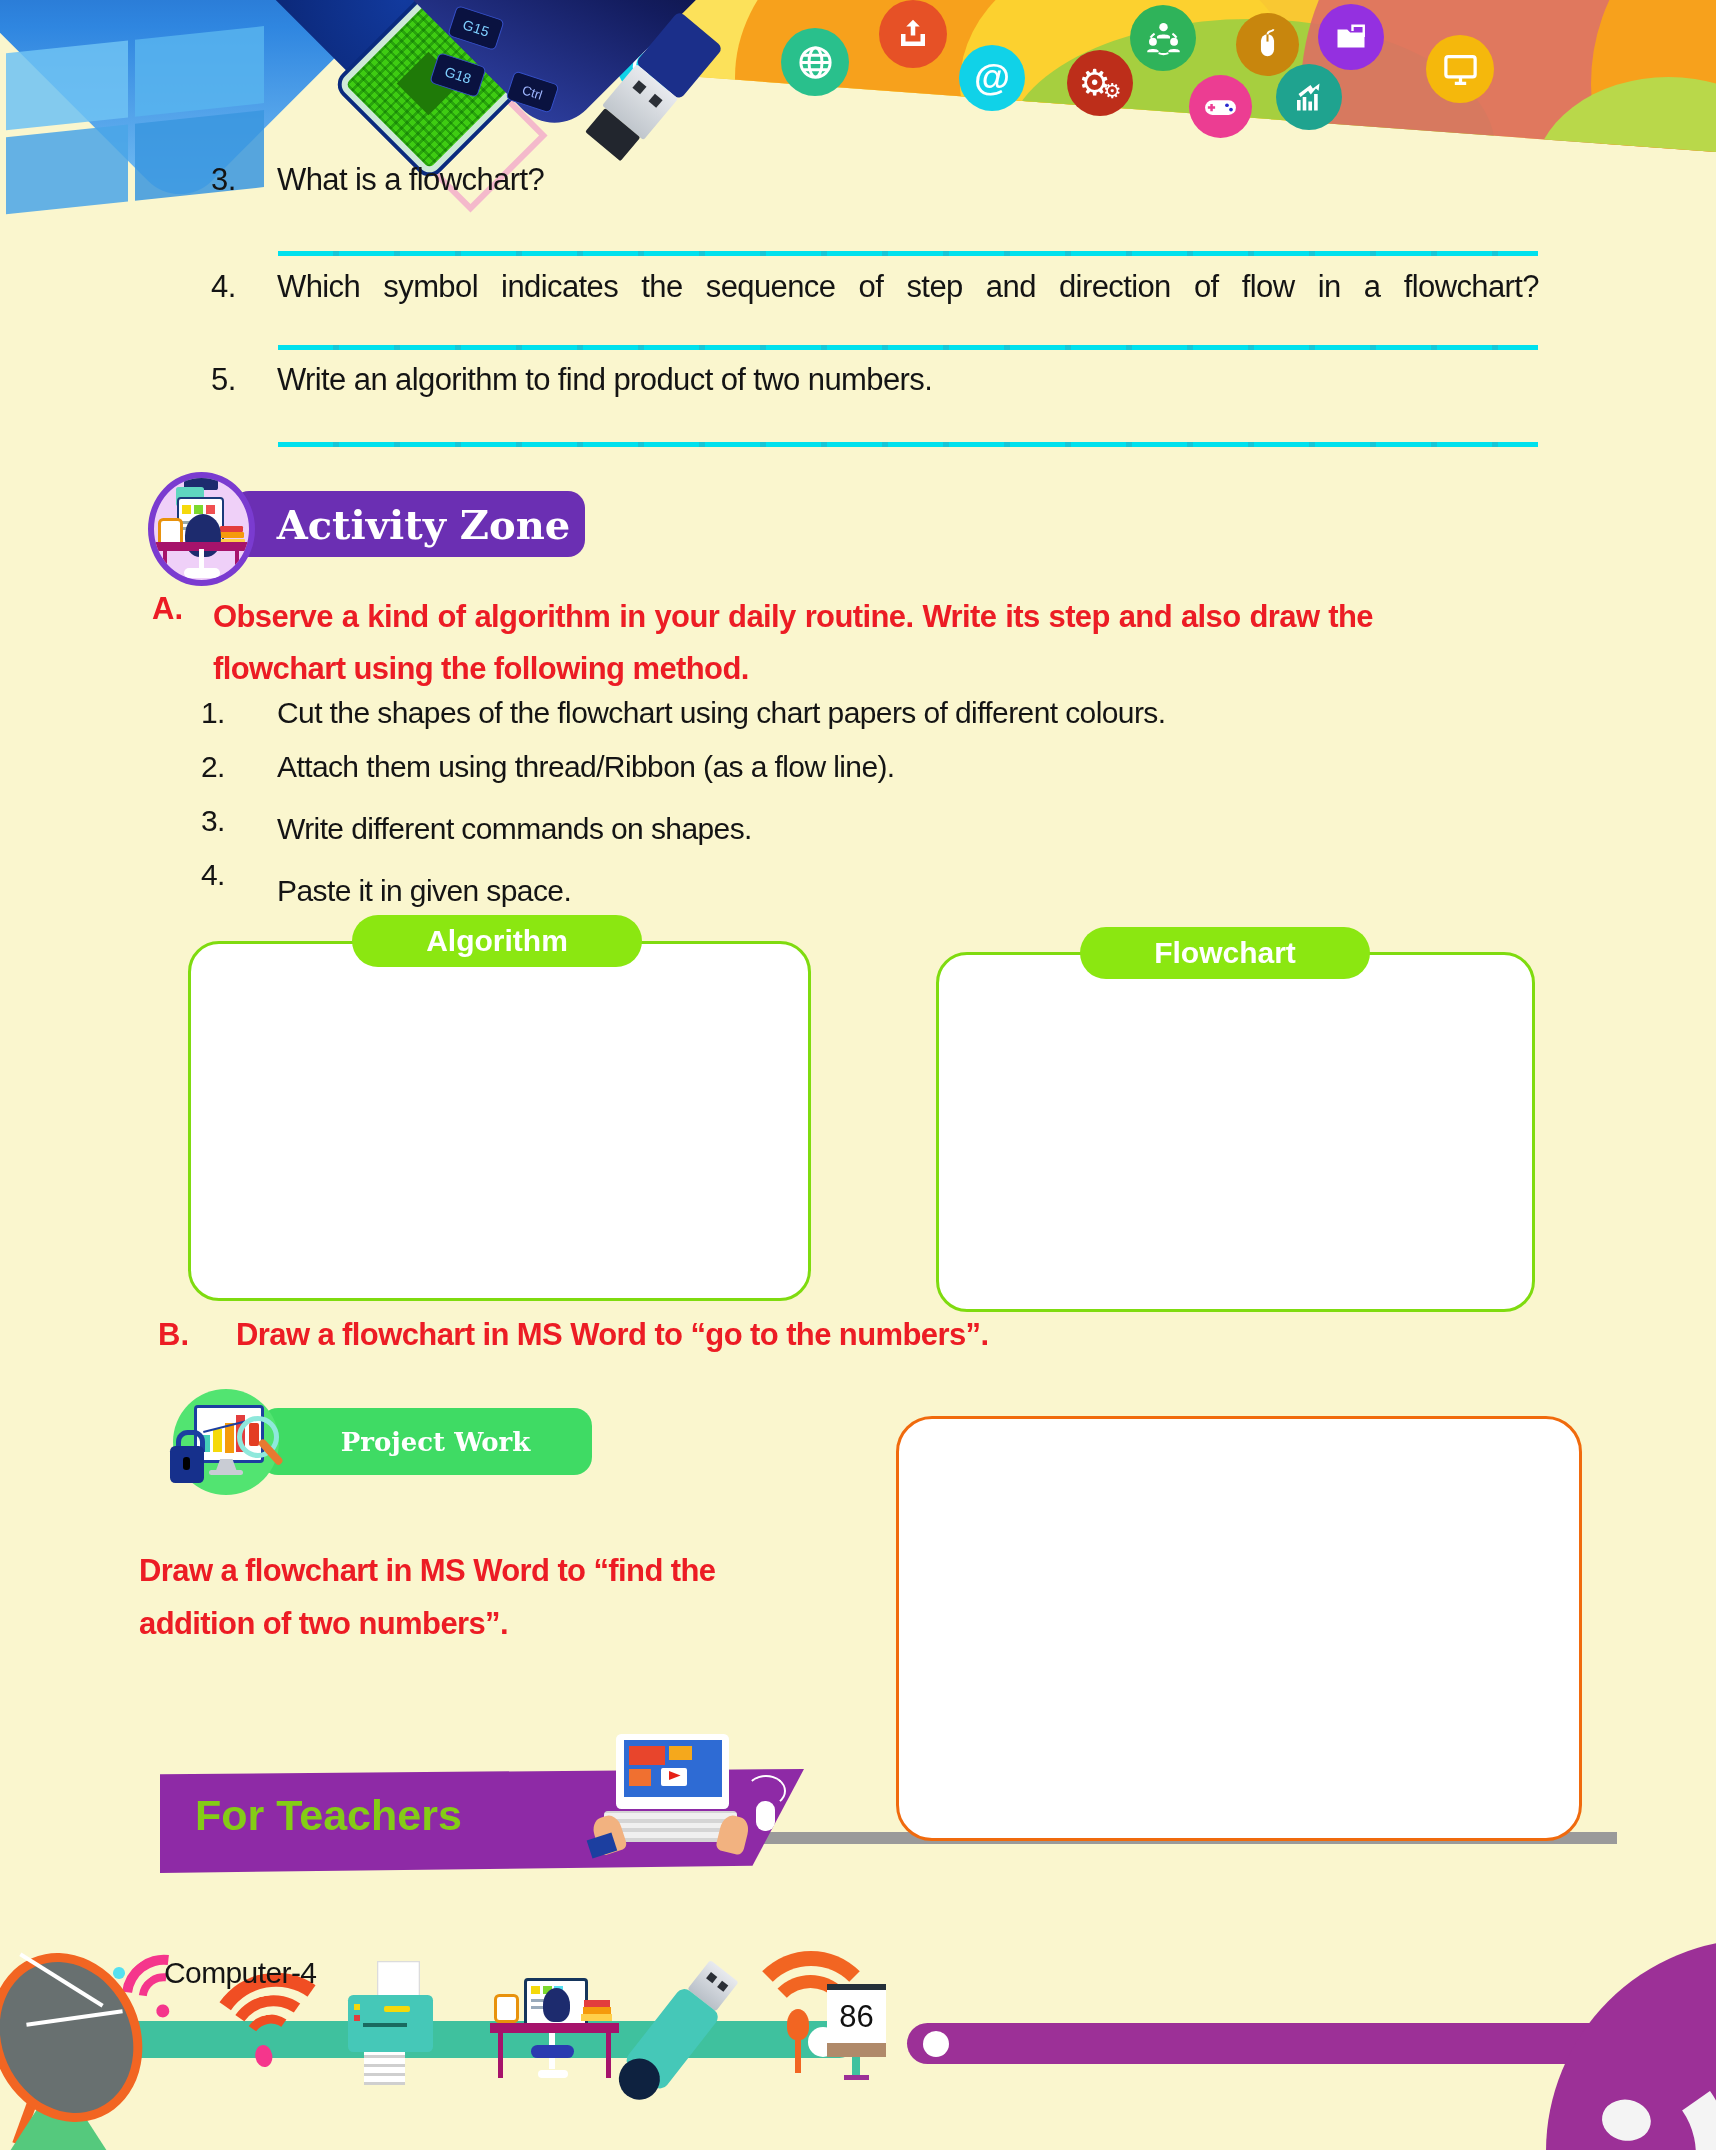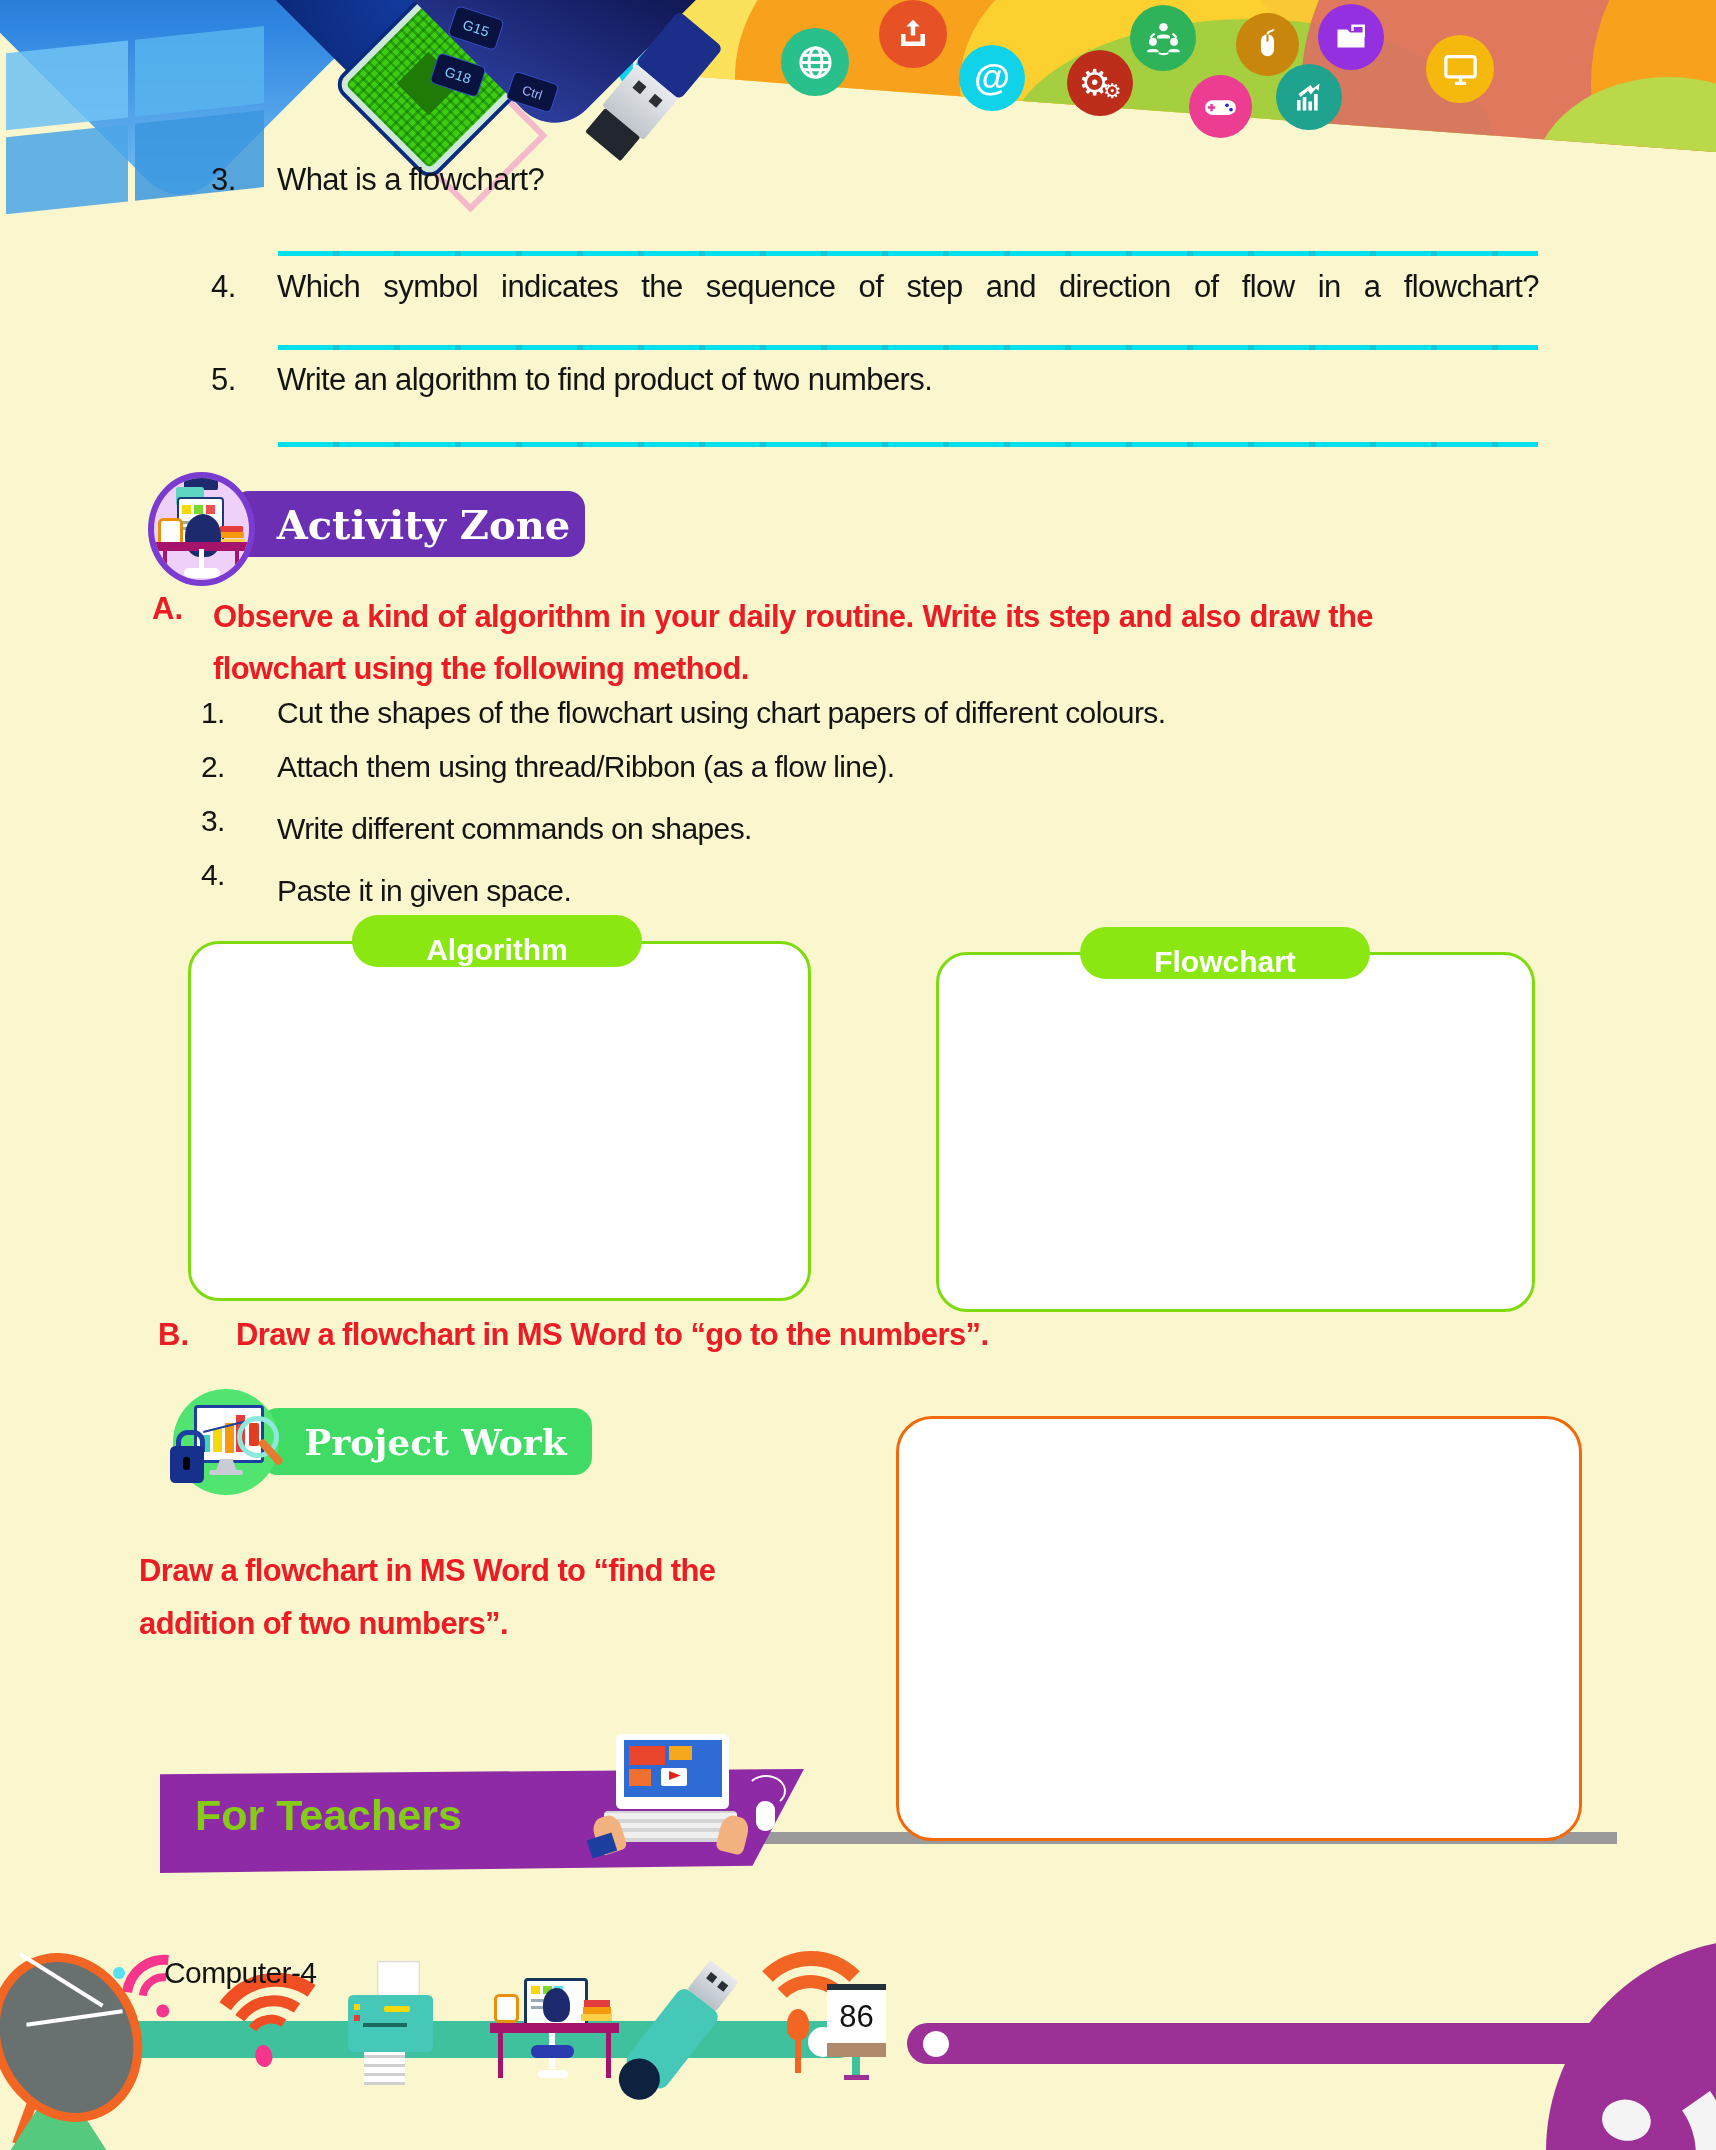--- a/index.html
+++ b/index.html
@@ -6,21 +6,21 @@
   .page{position:relative;width:1716px;height:2151px;background:#FAF6CE;overflow:hidden;
         font-family:"Liberation Sans",sans-serif;color:#141414;}
   .abs{position:absolute;}
   .qnum{font-size:31px;letter-spacing:-0.6px;}
   .qtext{font-size:31px;letter-spacing:-0.6px;}
   .ansline{height:4.5px;background:repeating-linear-gradient(90deg,#00E1ED 0 55px,#17c6d6 55px 61px);}
   .stretch{text-align:justify;text-align-last:justify;}
   .redbold{color:#EC1C24;font-weight:bold;}
   .step{font-size:30px;letter-spacing:-0.6px;}
   .pill{background:#8BE711;border-radius:27px;color:#fff;font-weight:bold;font-size:30px;
-        display:flex;align-items:flex-end;justify-content:center;letter-spacing:0;}
+        display:flex;align-items:center;justify-content:center;letter-spacing:0;}
   .pastebox{background:#fff;border:3.2px solid #7FDB0F;border-radius:31px;}
   .serifhead{font-family:"DejaVu Serif","Liberation Serif",serif;font-weight:bold;color:#fff;}
   .iconcircle{border-radius:50%;display:flex;align-items:center;justify-content:center;}
   .diamond{border-radius:45px;transform:rotate(45deg);}
   .arc{position:absolute;border-style:solid;border-color:transparent;border-radius:50%;}
   .wifi-dot{position:absolute;border-radius:50%;}
 </style>
 </head>
 <body>
 
@@ -184,21 +184,21 @@
     </div>
   <div class="abs pastebox" style="left:936px;top:952px;width:593px;height:354px;z-index:6;"></div>
   <div class="abs pill" style="left:1080px;top:927px;width:290px;height:52px;z-index:7;">
     <span>Flowchart</span>
     </div>
 
   <div class="abs redbold" style="left:158px;top:1317px;font-size:31px;z-index:6;">B.</div>
   <div class="abs redbold" style="left:236px;top:1317px;font-size:31px;letter-spacing:-0.6px;z-index:6;">Draw a flowchart  in MS Word to “go to the numbers”.</div>
 
   <div class="abs" style="left:260px;top:1408px;width:332px;height:67px;border-radius:18px;background:#3FDB64;z-index:6;display:flex;align-items:center;justify-content:center;">
-    <span class="serifhead" style="font-size:36px;margin-left:19px;">Project Work</span>
+    <span class="serifhead" style="font-size:26px;margin-left:19px;">Project Work</span>
   </div>
   <div class="abs" style="left:173px;top:1389px;width:106px;height:106px;border-radius:50%;background:#52E471;z-index:7;">
     <div class="abs" style="left:20.6px;top:15.5px;width:64px;height:52px;background:#fff;border:3.2px solid #1C3FA0;border-radius:3.9px;"></div>
     <div class="abs" style="left:28px;top:46px;width:9px;height:17px;background:#45D0B8;"></div>
     <div class="abs" style="left:40px;top:40px;width:9px;height:23px;background:#F5D90A;"></div>
     <div class="abs" style="left:52px;top:34px;width:9px;height:30px;background:#F59A0C;"></div>
     <div class="abs" style="left:63px;top:26px;width:9px;height:37px;background:#E33D3D;"></div>
     <div class="abs" style="left:28px;top:23px;width:43px;height:14px;border-bottom:2.6px solid #1C3FA0;transform:rotate(-14deg);"></div>
     <div class="abs" style="left:43px;top:70px;width:20.6px;height:11.6px;background:#c9ccd4;clip-path:polygon(20% 0,80% 0,100% 100%,0 100%);"></div>
     <div class="abs" style="left:36px;top:81px;width:34px;height:5.2px;background:#c9ccd4;border-radius:2.6px;"></div>

